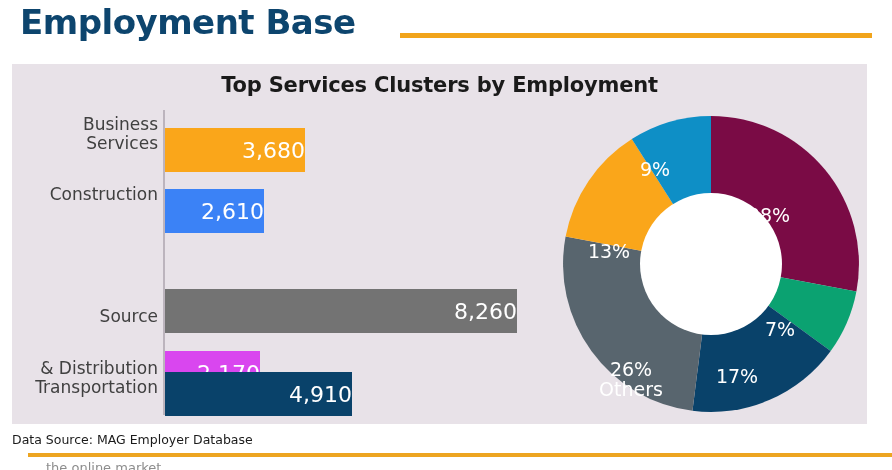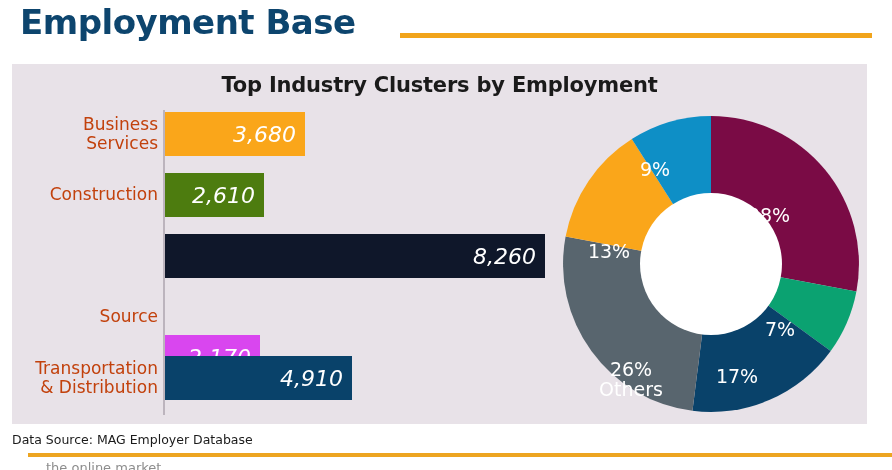--- a/index.html
+++ b/index.html
@@ -84,36 +84,34 @@
     left: 0;
     width: 520px;
     height: 52px;
   }
   .bar-label {
     position: absolute;
     right: 374px;  
     width: 146px;
     text-align: right;
     font-size: 17px;
-    color: #c2410c;
+    color: #404040;
     line-height: 1.12;
     top: 50%;
     transform: translateY(-50%);
   }
   .bar-rect {
     position: absolute;
     left: 153px;
-    top: 4px;
+    top: 20px;
     height: 44px;
     display: flex;
     align-items: center;
     justify-content: flex-end;
     box-sizing: border-box;
-    padding-right: 9px;
-    font-style: italic;
   }
   .bar-value {
     font-size: 22px;
     color: #ffffff;
     font-weight: normal;
     white-space: nowrap;
   }
 
   
   #donut-chart {
@@ -187,63 +185,63 @@
 </style>
 </head>
 <body>
 
 <div id="header">
   <div id="page-title">Employment Base</div>
   <div id="title-rule"></div>
 </div>
 
 <div id="chart-card">
-  <div id="chart-title">Top Industry Clusters by Employment</div>
+  <div id="chart-title">Top Services Clusters by Employment</div>
 
   <div id="bar-chart">
     <div id="bar-axis"></div>
 
     <div class="bar-row" style="top:0px;">
       <div class="bar-label">
         <div>Business</div>
         <div>Services</div>
       </div>
       <div class="bar-rect" style="width:140px;background:#faa61a;">
         <span class="bar-value">3,680</span>
       </div>
     </div>
 
     <div class="bar-row" style="top:61px;">
       <div class="bar-label">
         <div>Construction</div>
       </div>
-      <div class="bar-rect" style="width:99px;background:#4d7c0f;">
+      <div class="bar-rect" style="width:99px;background:#3b82f6;">
         <span class="bar-value">2,610</span>
       </div>
     </div>
 
     <div class="bar-row" style="top:122px;">
-      <div class="bar-rect" style="width:380px;background:#0f172a;">
+      <div class="bar-rect" style="width:352px;background:#737373;margin-top:39px;">
         <span class="bar-value">8,260</span>
       </div>
     </div>
 
     <div class="bar-row" style="top:183px;">
       <div class="bar-label">
         <div>Source</div>
       </div>
       <div class="bar-rect" style="width:95px;background:#d946ef;margin-top:40px;">
         <span class="bar-value">2,170</span>
       </div>
     </div>
 
     <div class="bar-row" style="top:244px;">
       <div class="bar-label">
+        <div>&amp; Distribution</div>
         <div>Transportation</div>
-        <div>&amp; Distribution</div>
       </div>
       <div class="bar-rect" style="width:187px;background:#09426a;">
         <span class="bar-value">4,910</span>
       </div>
     </div>
   </div>
 
   <div id="donut-chart">
     <svg id="donut-svg" width="312" height="304" viewBox="0 0 312 304">
       <g transform="translate(156,152)">

